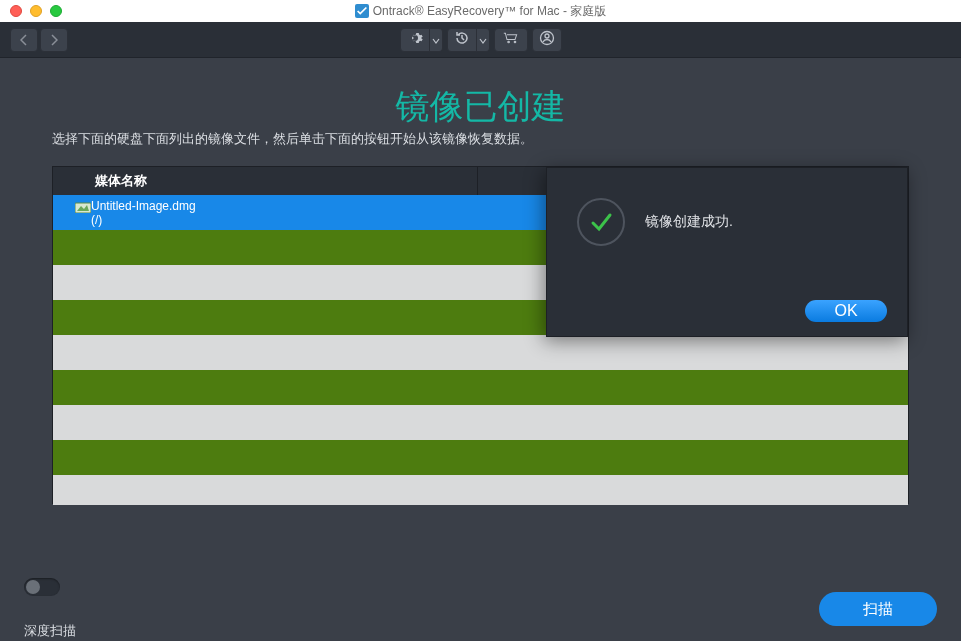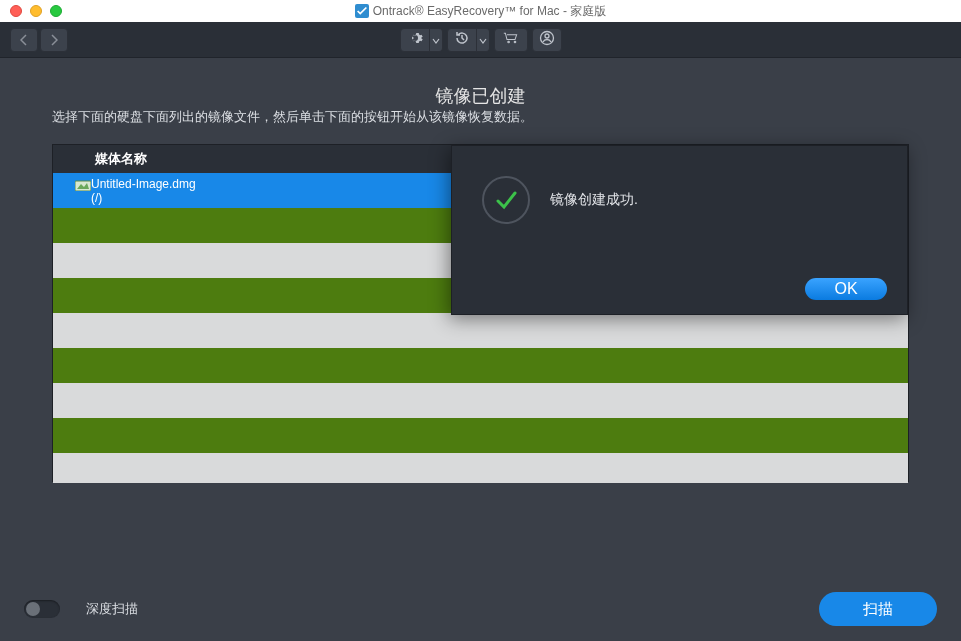--- a/index.html
+++ b/index.html
@@ -20,49 +20,49 @@
 .nav-btn svg { width: 8px; height: 12px; }
 .center-tools { position: absolute; left: 50%; transform: translateX(-50%); display: flex; gap: 4px; }
 .tool-btn { height: 24px; background: #3c424c; border: 1px solid #2c3038; border-radius: 4px; display: flex; align-items: center; justify-content: center; color: #bfc4cc; padding: 0 6px; cursor: pointer; }
 .tool-btn svg { width: 16px; height: 16px; }
 .tool-combo { display: flex; }
 .tool-combo .tool-btn:first-child { border-top-right-radius: 0; border-bottom-right-radius: 0; }
 .tool-combo .tool-btn:last-child { border-top-left-radius: 0; border-bottom-left-radius: 0; border-left: none; padding: 0 2px; }
 .caret svg { width: 8px; height: 8px; }
 
 .content { padding: 0 52px; }
-.page-title { text-align: center; margin-top: 26px; font-size: 18px; font-weight: 500; color: #e5e5e5; }
+.page-title { text-align: center; margin-top: 26px; font-size: 34px; font-weight: 500; color: #14b8a6; }
 .instruction { font-size: 13px; color: #dcdfe4; }
 
 .table-wrap { margin-top: 18px; background: #4d7c0f; border: 1px solid #1d2026; height: 338px; position: relative; }
 .thead { display: flex; height: 28px; background: #2a2f37; color: #fff; font-size: 13px; font-weight: 600; }
 .th-name { flex: 1; padding-left: 42px; display: flex; align-items: center; border-right: 1px solid #1d2026; }
 .th-size { width: 180px; display: flex; align-items: center; justify-content: flex-end; padding-right: 12px; border-right: 1px solid #44494f; }
 .th-sys { width: 250px; display: flex; align-items: center; padding-left: 12px; }
 
 .rows { position: relative; }
 .row { height: 35px; display: flex; align-items: flex-start; font-size: 12px; color: #222; }
 .row-sel { background: #1888e8; color: #fff; }
 .row-cell-name { flex: 1; display: flex; align-items: flex-start; padding: 4px 0 0 22px; gap: 0; }
 .row-icon { width: 16px; height: 12px; margin-top: 2px; }
 .row-text { line-height: 14px; }
 .row.alt { background: #d9dadb; }
 .row .cell-size { width: 180px; }
 .row .cell-sys { width: 250px; }
 
-.popup { position: absolute; top: 0; right: 0; width: 457px; height: 170px; background: #2a2f37; border: 1px solid #1d2026; box-shadow: -2px 4px 18px rgba(0,0,0,0.45); z-index: 10; }
+.popup { position: absolute; top: 0; right: 0; width: 362px; height: 170px; background: #2a2f37; border: 1px solid #1d2026; box-shadow: -2px 4px 18px rgba(0,0,0,0.45); z-index: 10; }
 .popup-body { display: flex; align-items: center; gap: 20px; padding: 30px 26px 20px 30px; }
 .check-circle { width: 48px; height: 48px; border-radius: 50%; border: 2px solid #4e545e; display: flex; align-items: center; justify-content: center; }
 .check-circle svg { width: 26px; height: 26px; }
 .popup-msg { font-size: 14px; color: #e0e2e6; }
 .popup-footer { position: absolute; bottom: 14px; right: 20px; }
 .ok-btn { width: 82px; height: 22px; background: linear-gradient(#3aa3ff, #0a7be0); color: #fff; border: none; border-radius: 11px; font-size: 16px; cursor: pointer; }
 
 .footer { position: absolute; bottom: 0; left: 0; right: 0; height: 64px; background: #3a3f48; display: flex; align-items: center; justify-content: space-between; padding: 0 24px; }
-.deep-scan { display: flex; align-items: flex-end; gap: 26px; color: #dcdfe4; font-size: 13px; }
+.deep-scan { display: flex; align-items: flex-start; gap: 26px; color: #dcdfe4; font-size: 13px; flex-direction: column; }
 .toggle { width: 36px; height: 18px; background: #2a2f37; border-radius: 9px; position: relative; cursor: pointer; box-shadow: inset 0 1px 2px rgba(0,0,0,0.4); }
 .toggle-knob { position: absolute; left: 2px; top: 2px; width: 14px; height: 14px; background: #6a7078; border-radius: 50%; }
 .scan-btn { width: 118px; height: 34px; background: #1888e8; color: #fff; border: none; border-radius: 17px; font-size: 15px; cursor: pointer; }
 </style>
 </head>
 <body>
 
 <div class="titlebar">
   <div class="traffic-lights">
     <div class="tl tl-close"></div>

